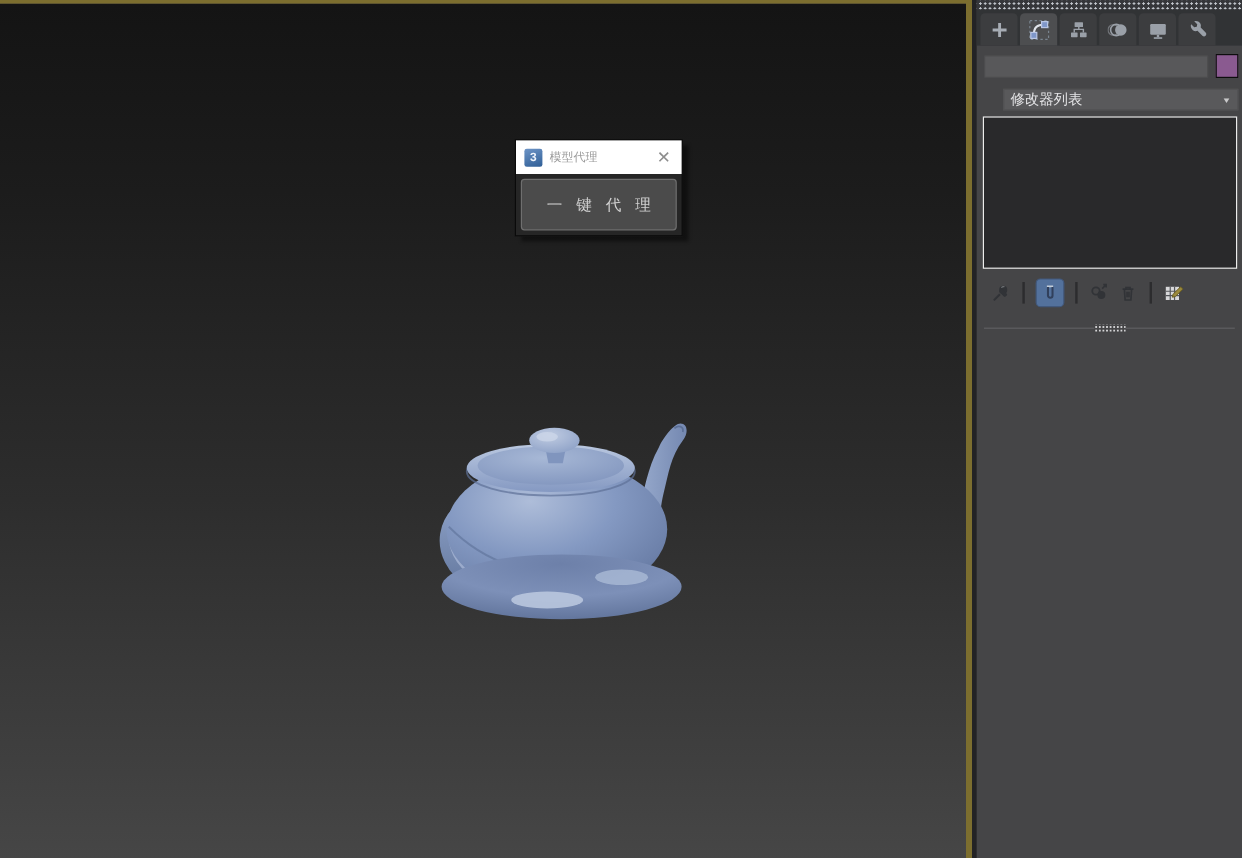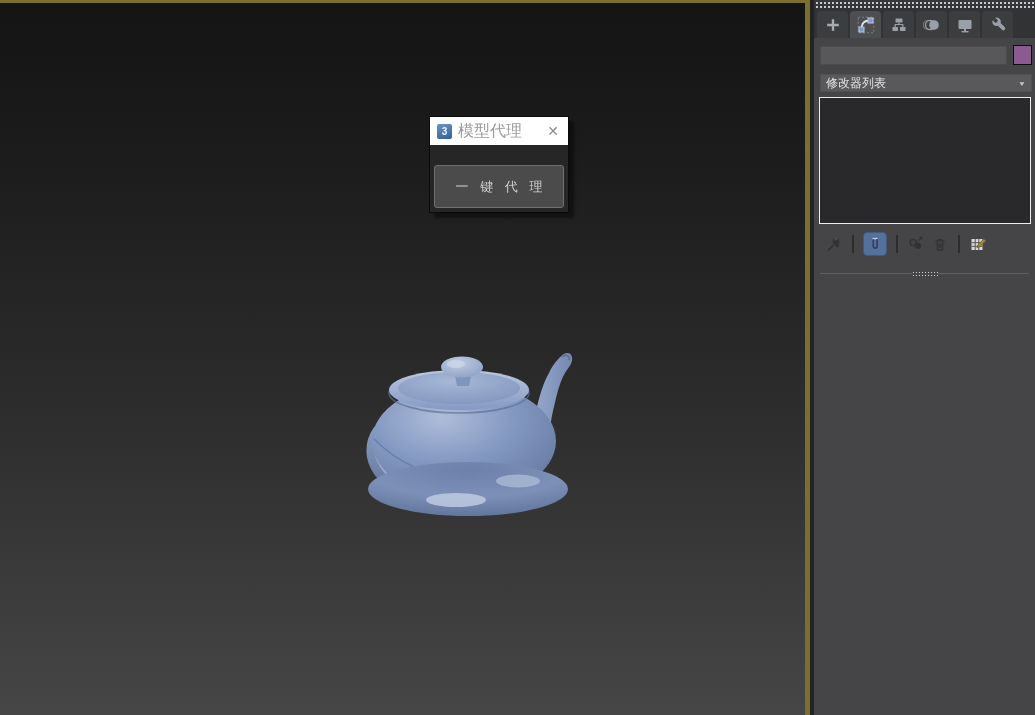--- a/index.html
+++ b/index.html
@@ -16,45 +16,45 @@
 
   
   .dialog { position:absolute; left:429px; top:113px; width:140px;
     background:#262626; border:1px solid #0a0a0a;
     box-shadow:5px 5px 3px rgba(0,0,0,.45); }
   .dialog-titlebar { height:28px; background:#ffffff; display:flex; align-items:center;
     padding:0 7px 0 7px; gap:6px; }
   .dialog-logo { width:15px; height:15px; border-radius:2px; flex:0 0 auto;
     background:linear-gradient(160deg,#6d94c6 0%,#2f5e96 100%);
     color:#eef4fc; font-size:10px; font-weight:bold; text-align:center; line-height:15px; }
-  .dialog-title { flex:1; color:#9b9b9b; font-size:16px; white-space:nowrap;
+  .dialog-title { flex:1; color:#9b9b9b; font-size:10px; white-space:nowrap;
     overflow:hidden; }
   .dialog-close { color:#8d8d8d; font-size:14px; line-height:14px; cursor:default; padding:1px 2px; }
-  .dialog-body { padding:4px; display:flex; flex-direction:column; gap:4px;margin-top:16px; }
+  .dialog-body { padding:4px; display:flex; flex-direction:column; gap:4px; }
   .dialog-btn { height:43px; background:#4b4b4b; border:1px solid #6f6f6f; border-radius:3px;
     color:#d0d0d0; font-size:13px; letter-spacing:4px; text-indent:4px;
     display:flex; align-items:center; justify-content:center; cursor:default; }
 
   
   .panel { position:absolute; left:814px; top:0; width:221px; height:715px; background:#454547; }
   .grip-strip { height:8px; background-color:#35363a;
     background-image:radial-gradient(circle,#c6cad1 0.9px,transparent 1.05px);
     background-size:4px 4px; background-position:1px 1px; }
   .tab-row { height:30px; background:#313335; display:flex; align-items:flex-end; padding-left:3px; }
   .tab { width:31px; height:27px; background:#3c3d3f; border-radius:4px 4px 0 0; margin-right:2px;
     display:flex; align-items:center; justify-content:center; }
   .tab.active { background:#4d4e50; }
   .tab-row-filler { flex:1; height:27px; background:transparent; }
 
   .name-row { display:flex; align-items:center; gap:6px; padding:7px 3px 0 6px; }
   .name-input { flex:1; height:19px; background:#58585a; border:1px solid #4c4c4e;
     border-radius:1px; color:#e0e0e0; font-size:12px; padding:0 4px; outline:none; }
   .color-swatch { width:19px; height:20px; background:#8a5a90; border:1px solid #0d0d0d; }
 
-  .modifier-dropdown { margin:9px 3px 0 6px; height:18px; background:#59595b;
+  .modifier-dropdown { margin:9px 3px 0 22px; height:18px; background:#59595b;
     display:flex; align-items:center; justify-content:space-between; padding:0 5px;
     color:#e4e4e6; font-size:12px; border:1px solid #515153; }
   .dropdown-arrow { font-size:8px; color:#c9c9cb; transform:scaleY(.8); }
 
   .stack-box { margin:5px 4px 0 5px; height:127px; background:#29292b; border:1px solid #ececec; }
 
   .stack-toolbar { display:flex; align-items:center; margin-top:7px; height:26px; padding-left:10px; }
   .tool { width:20px; height:20px; display:flex; align-items:center; justify-content:center; }
   .tool-active { width:24px; height:24px; background:#53719c; border:1px solid #42597d;
     border-radius:4px; display:flex; align-items:center; justify-content:center; margin:0 1px; }

